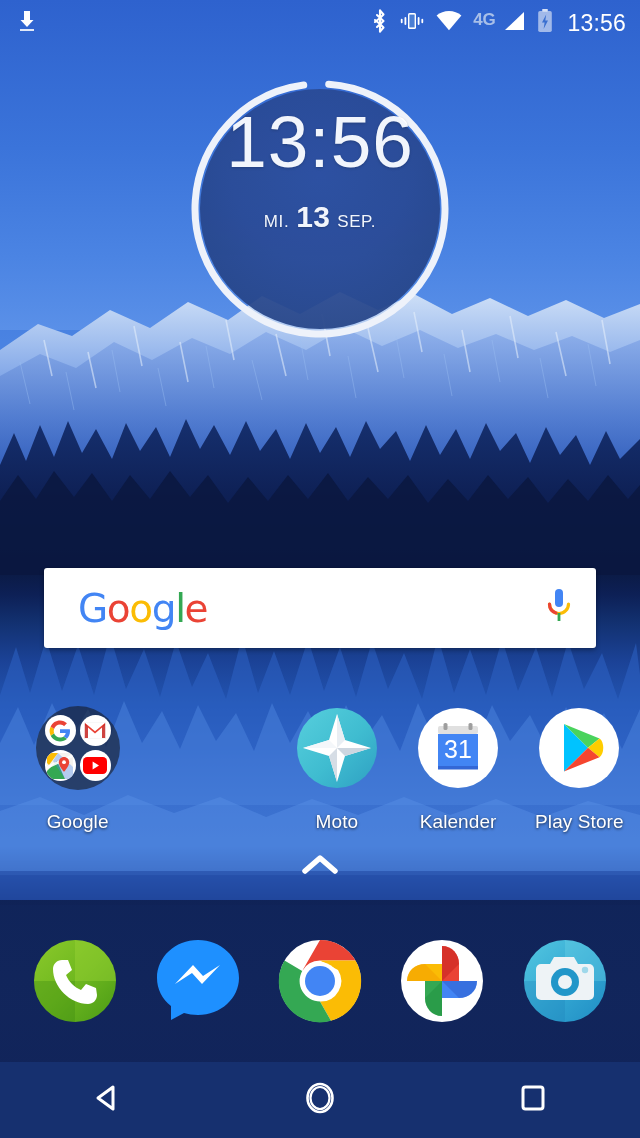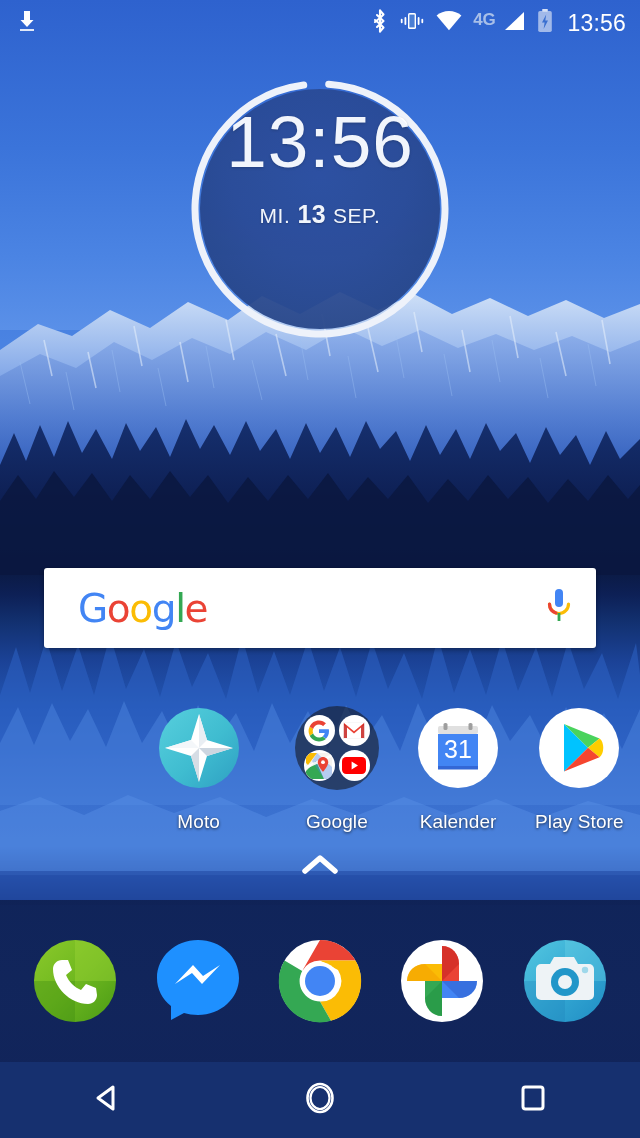--- a/index.html
+++ b/index.html
@@ -64,22 +64,22 @@
     opacity:.93;
     display:flex; flex-direction:column; align-items:center;
     color:#fff;
   }
   .cw-city{ font-size:22px; margin-top:36px; letter-spacing:.2px; font-weight:400;
             text-shadow:0 1px 2px rgba(0,0,0,.25);}
   .cw-time{ font-size:73px; font-weight:300; letter-spacing:1px; line-height:1;
             margin-top:16px; text-shadow:0 1px 3px rgba(0,0,0,.22);}
   .cw-date{ display:flex; align-items:baseline; gap:7px; margin-top:22px;
             text-shadow:0 1px 2px rgba(0,0,0,.25);}
-  .cw-dow,.cw-mon{ font-size:21px; font-weight:400; letter-spacing:.6px;}
-  .cw-day{ font-size:25px; font-weight:700; letter-spacing:.3px;}
+  .cw-dow,.cw-mon{ font-size:17px; font-weight:400; letter-spacing:.6px;}
+  .cw-day{ font-size:30px; font-weight:700; letter-spacing:.3px;}
 
   
   #searchbar{
     position:absolute; left:44px; top:568px; width:552px; height:80px; z-index:30;
     background:#fff; border-radius:3px;
     box-shadow:0 2px 5px rgba(0,0,0,.33), 0 0 1px rgba(0,0,0,.2);
     display:flex; align-items:center; padding:0 24px 0 34px;
   }
   #searchbar .glogo{ display:flex; align-items:baseline; font-size:0;}
   #searchbar .glogo span{
@@ -279,41 +279,20 @@
     <svg width="26" height="38" viewBox="0 0 26 38">
       <rect x="9" y="2" width="8" height="18" rx="4" fill="#4285f4"></rect>
       <path d="M3.5 17 A9.5 9.5 0 0 0 22.5 17" fill="none" stroke="#fbbc05" stroke-width="3.2" stroke-linecap="round"></path>
       <path d="M3.5 17 A9.5 9.5 0 0 0 10 26" fill="none" stroke="#ea4335" stroke-width="3.2" stroke-linecap="round"></path>
       <rect x="11.6" y="26" width="2.8" height="8" fill="#34a853"></rect>
     </svg>
   </span>
 </div>
 
 <div id="approw">
-  <div class="app" style="margin-left:138px;">
-    <div class="ic">
-      <svg width="84" height="84" viewBox="0 0 84 84">
-        <defs>
-          <linearGradient id="motobg" x1="0" y1="0" x2="1" y2="1">
-            <stop offset="0%" stop-color="#57cfdd"></stop>
-            <stop offset="55%" stop-color="#3fbcd0"></stop>
-            <stop offset="100%" stop-color="#2e9fc2"></stop>
-          </linearGradient>
-        </defs>
-        <circle cx="42" cy="42" r="40" fill="url(#motobg)"></circle>
-        <path d="M42 8 L50 34 L76 42 L50 50 L42 76 L34 50 L8 42 L34 34 Z" fill="#ffffff"></path>
-        <path d="M42 8 L50 34 L42 42 Z" fill="#e9eef3"></path>
-        <path d="M42 76 L34 50 L42 42 Z" fill="#d6dde5"></path>
-        <path d="M8 42 L34 34 L42 42 Z" fill="#f4f7fa"></path>
-        <path d="M76 42 L50 50 L42 42 Z" fill="#cdd6e0"></path>
-      </svg>
-    </div>
-    <div class="lbl">Moto</div>
-  </div>
-
   <div class="app" style="margin-left:17px;">
     <div class="ic">
       <div class="folder">
         <div class="mini">
           <svg width="24" height="24" viewBox="0 0 24 24">
             <path d="M22 12.2c0-.8-.07-1.4-.2-2H12v3.8h5.7c-.12.95-.74 2.38-2.12 3.34l3.26 2.5C20.8 17.9 22 15.3 22 12.2z" fill="#4285f4"></path>
             <path d="M12 22.5c2.8 0 5.16-.92 6.88-2.5l-3.27-2.5c-.88.6-2.05 1.02-3.6 1.02-2.76 0-5.1-1.8-5.94-4.3l-3.37 2.6C4.4 20.2 7.9 22.5 12 22.5z" fill="#34a853"></path>
             <path d="M6.06 14.2a6.3 6.3 0 0 1 0-4.1L2.7 7.5a10.5 10.5 0 0 0 0 9.3z" fill="#fbbc05"></path>
             <path d="M12 5.6c1.95 0 3.27.84 4.02 1.55l2.93-2.86C17.14 2.6 14.8 1.5 12 1.5 7.9 1.5 4.4 3.8 2.7 7.5l3.36 2.6C6.9 7.6 9.24 5.6 12 5.6z" fill="#ea4335"></path>
           </svg>
@@ -341,20 +320,41 @@
           <svg width="24" height="17" viewBox="0 0 24 17">
             <rect x="0" y="0" width="24" height="17" rx="4.2" fill="#ff0000"></rect>
             <path d="M9.6 4.4 L16 8.5 L9.6 12.6 Z" fill="#fff"></path>
           </svg>
         </div>
       </div>
     </div>
     <div class="lbl">Google</div>
   </div>
 
+  <div class="app" style="margin-left:138px;">
+    <div class="ic">
+      <svg width="84" height="84" viewBox="0 0 84 84">
+        <defs>
+          <linearGradient id="motobg" x1="0" y1="0" x2="1" y2="1">
+            <stop offset="0%" stop-color="#57cfdd"></stop>
+            <stop offset="55%" stop-color="#3fbcd0"></stop>
+            <stop offset="100%" stop-color="#2e9fc2"></stop>
+          </linearGradient>
+        </defs>
+        <circle cx="42" cy="42" r="40" fill="url(#motobg)"></circle>
+        <path d="M42 8 L50 34 L76 42 L50 50 L42 76 L34 50 L8 42 L34 34 Z" fill="#ffffff"></path>
+        <path d="M42 8 L50 34 L42 42 Z" fill="#e9eef3"></path>
+        <path d="M42 76 L34 50 L42 42 Z" fill="#d6dde5"></path>
+        <path d="M8 42 L34 34 L42 42 Z" fill="#f4f7fa"></path>
+        <path d="M76 42 L50 50 L42 42 Z" fill="#cdd6e0"></path>
+      </svg>
+    </div>
+    <div class="lbl">Moto</div>
+  </div>
+
   <div class="app">
     <div class="ic">
       <svg width="84" height="84" viewBox="0 0 84 84">
         <circle cx="42" cy="42" r="40" fill="#ffffff"></circle>
         <rect x="22" y="20" width="40" height="8" rx="2" fill="#e0e0e0"></rect>
         <rect x="27.5" y="17" width="4" height="7" rx="1.6" fill="#9e9e9e"></rect>
         <rect x="52.5" y="17" width="4" height="7" rx="1.6" fill="#9e9e9e"></rect>
         <rect x="22" y="28" width="40" height="32" fill="#4285f4"></rect>
         <rect x="22" y="60" width="40" height="3.5" fill="#3367d6"></rect>
         <text x="42" y="52" font-family="Liberation Sans, sans-serif" font-size="25" font-weight="400" fill="#ffffff" text-anchor="middle">31</text>

